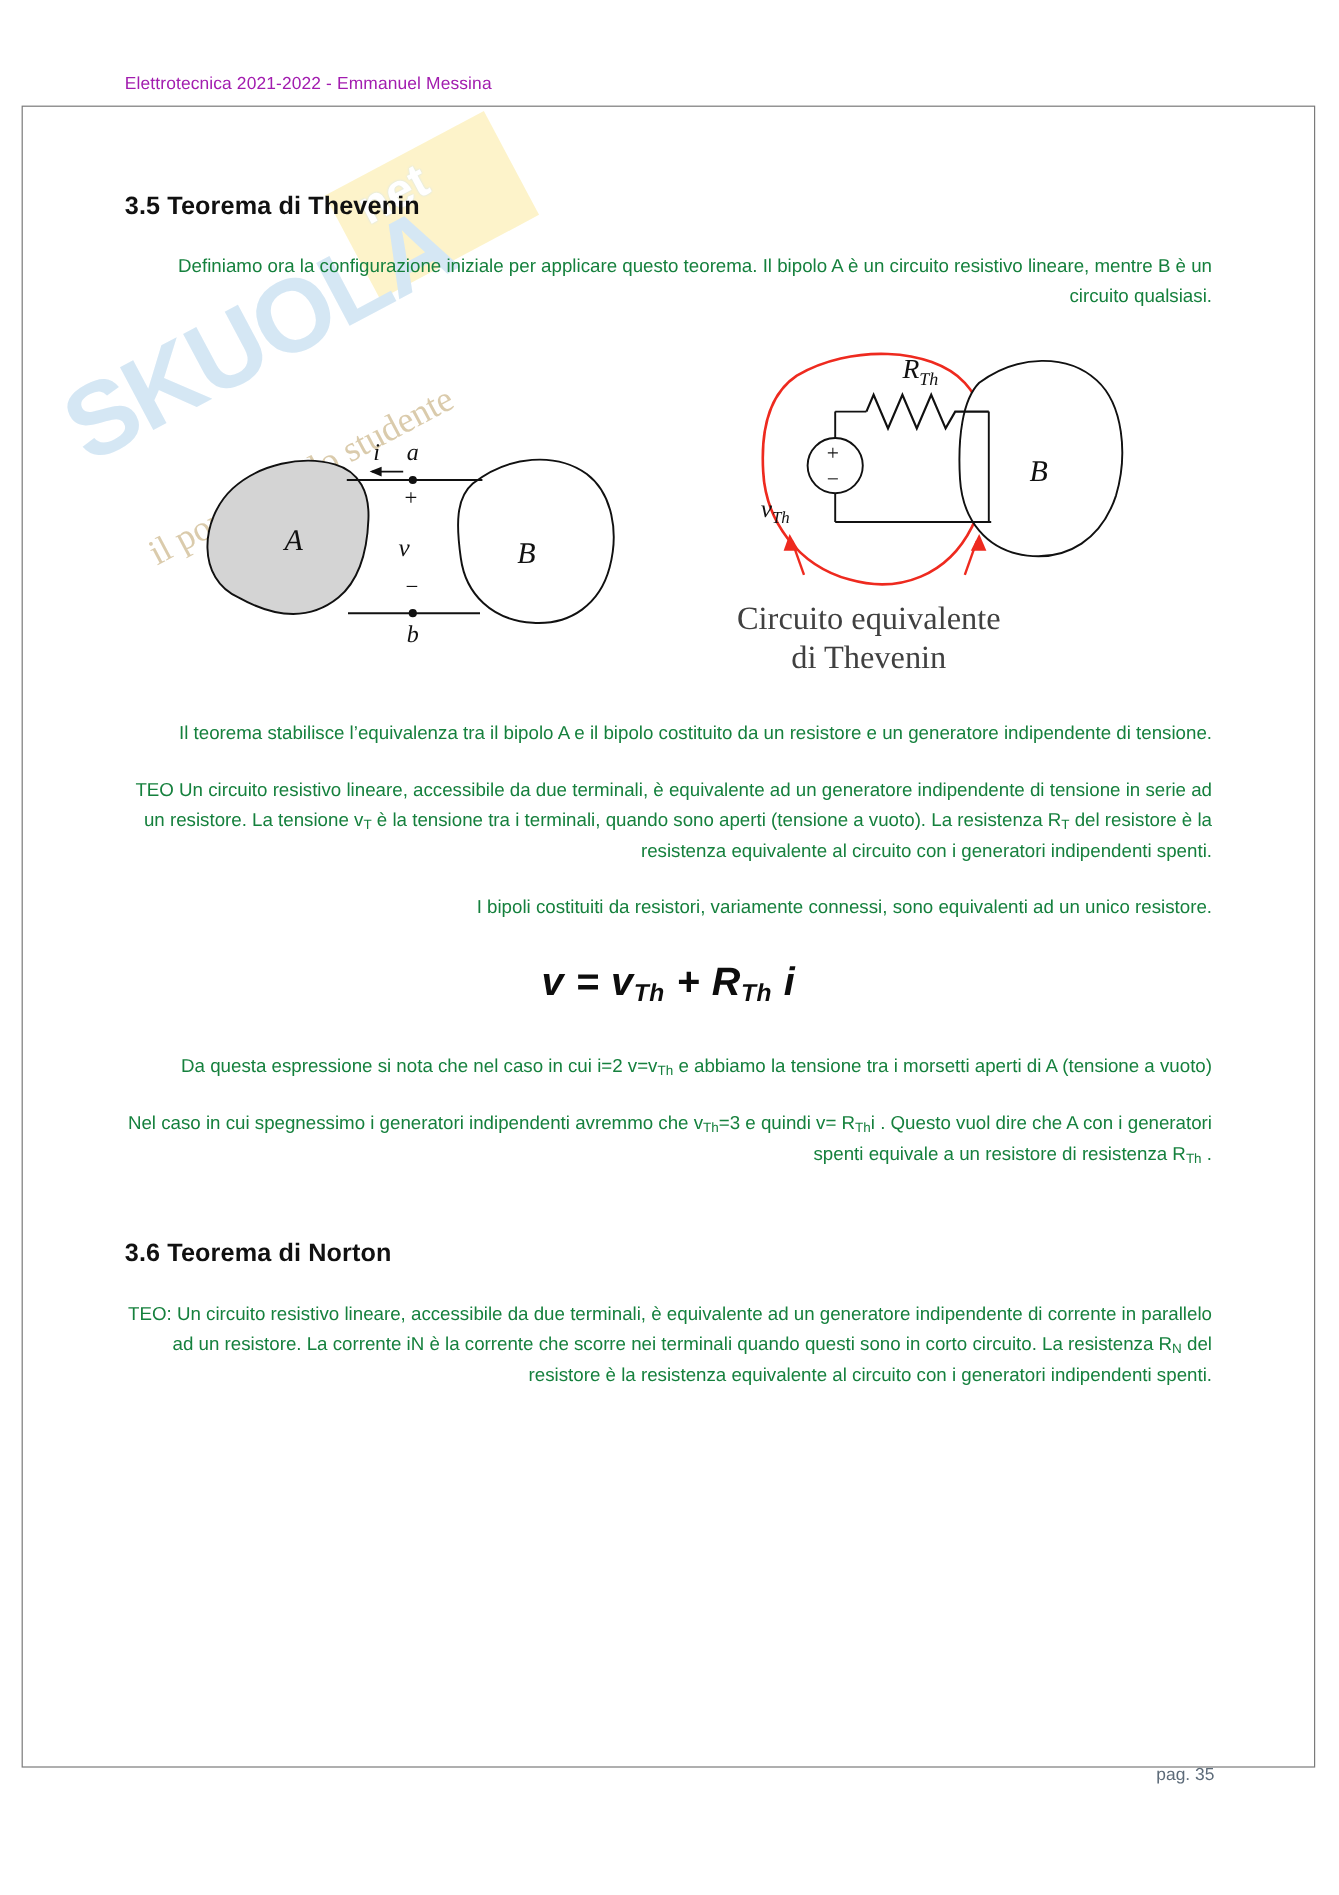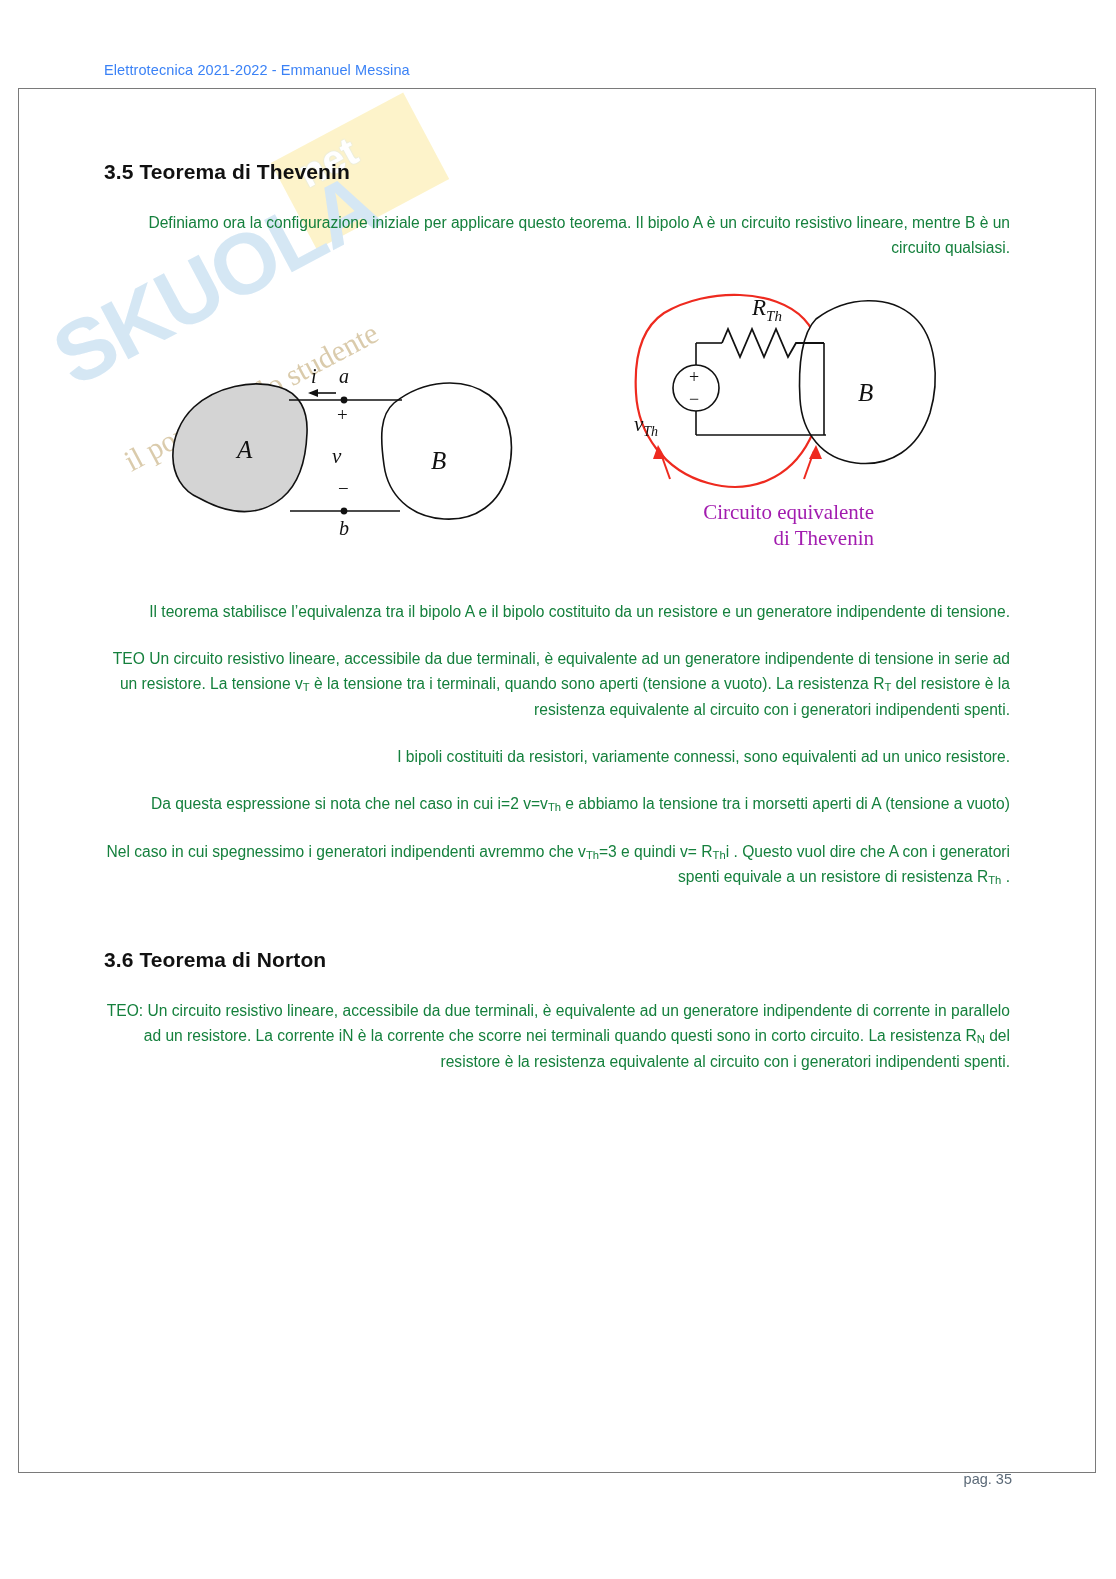--- a/index.html
+++ b/index.html
@@ -27,21 +27,21 @@
     height: 1385px;
     border: 1px solid #7a7a7a;
     box-sizing: border-box;
     pointer-events: none;
   }
   .header-note {
     position: absolute;
     left: 104px;
     top: 62px;
     font-size: 14.5px;
-    color: #3b82f6;
+    color: #a21caf;
     letter-spacing: 0.1px;
   }
   .content {
     position: absolute;
     left: 104px;
     top: 160px;
     width: 906px;
   }
   h2.section-title {
     font-size: 21px;
@@ -61,24 +61,24 @@
   sub { font-size: 0.72em; vertical-align: -0.22em; }
 
   
   .figure {
     position: relative;
     height: 290px;
     margin: 6px 0 26px 0;
   }
   .fig-caption-red {
     position: absolute;
-    color: #a21caf;
+    color: #404040;
     font-family: "Liberation Serif", serif;
-    font-size: 21px;
-    text-align: right;
+    font-size: 27px;
+    text-align: center;
     width: 300px;
     left: 470px;
     top: 216px;
     line-height: 1.25;
   }
 
   
   .formula {
     text-align: center;
     font-family: "Liberation Sans", sans-serif;
@@ -240,20 +240,28 @@
     </div>
 
     <p class="para">Il teorema stabilisce l’equivalenza tra il bipolo A e il bipolo costituito da un resistore e un generatore indipendente di tensione.</p>
 
     <p class="para"><b>TEO</b><span> Un circuito resistivo lineare, accessibile da due terminali, è equivalente ad un generatore indipendente di tensione in serie ad un resistore. La tensione v</span><sub>T</sub><span> è la tensione tra i terminali, quando sono aperti (tensione a vuoto). La resistenza R</span><sub>T</sub><span> del resistore è la resistenza equivalente al circuito con i generatori indipendenti spenti.</span></p>
 
 
     <p class="para">I bipoli costituiti da resistori, variamente connessi, sono equivalenti ad un unico resistore.</p>
 
 
+    <div class="formula">
+      <span>v</span>
+      <span>=</span>
+      <span>v</span><span class="sub">Th</span>
+      <span>+</span>
+      <span>R</span><span class="sub">Th</span>
+      <span>i</span>
+    </div>
 
     <p class="para"><span>Da questa espressione si nota che nel caso in cui i=2 v=v</span><sub>Th</sub><span> e abbiamo la tensione tra i morsetti aperti di A (tensione a vuoto)</span></p>
 
     <p class="para"><span>Nel caso in cui spegnessimo i generatori indipendenti avremmo che v</span><sub>Th</sub><span>=3 e quindi v= R</span><sub>Th</sub><span>i . Questo vuol dire che A con i generatori spenti equivale a un resistore di resistenza R</span><sub>Th</sub><span> .</span></p>
 
     <h2 class="section-title" style="margin-top:58px;">3.6 Teorema di Norton</h2>
 
     <p class="para"><b>TEO</b><span>: Un circuito resistivo lineare, accessibile da due terminali, è equivalente ad un generatore indipendente di corrente in parallelo ad un resistore. La corrente iN è la corrente che scorre nei terminali quando questi sono in corto circuito. La resistenza R</span><sub>N</sub><span> del resistore è la resistenza equivalente al circuito con i generatori indipendenti spenti.</span></p>
 
   </div>

